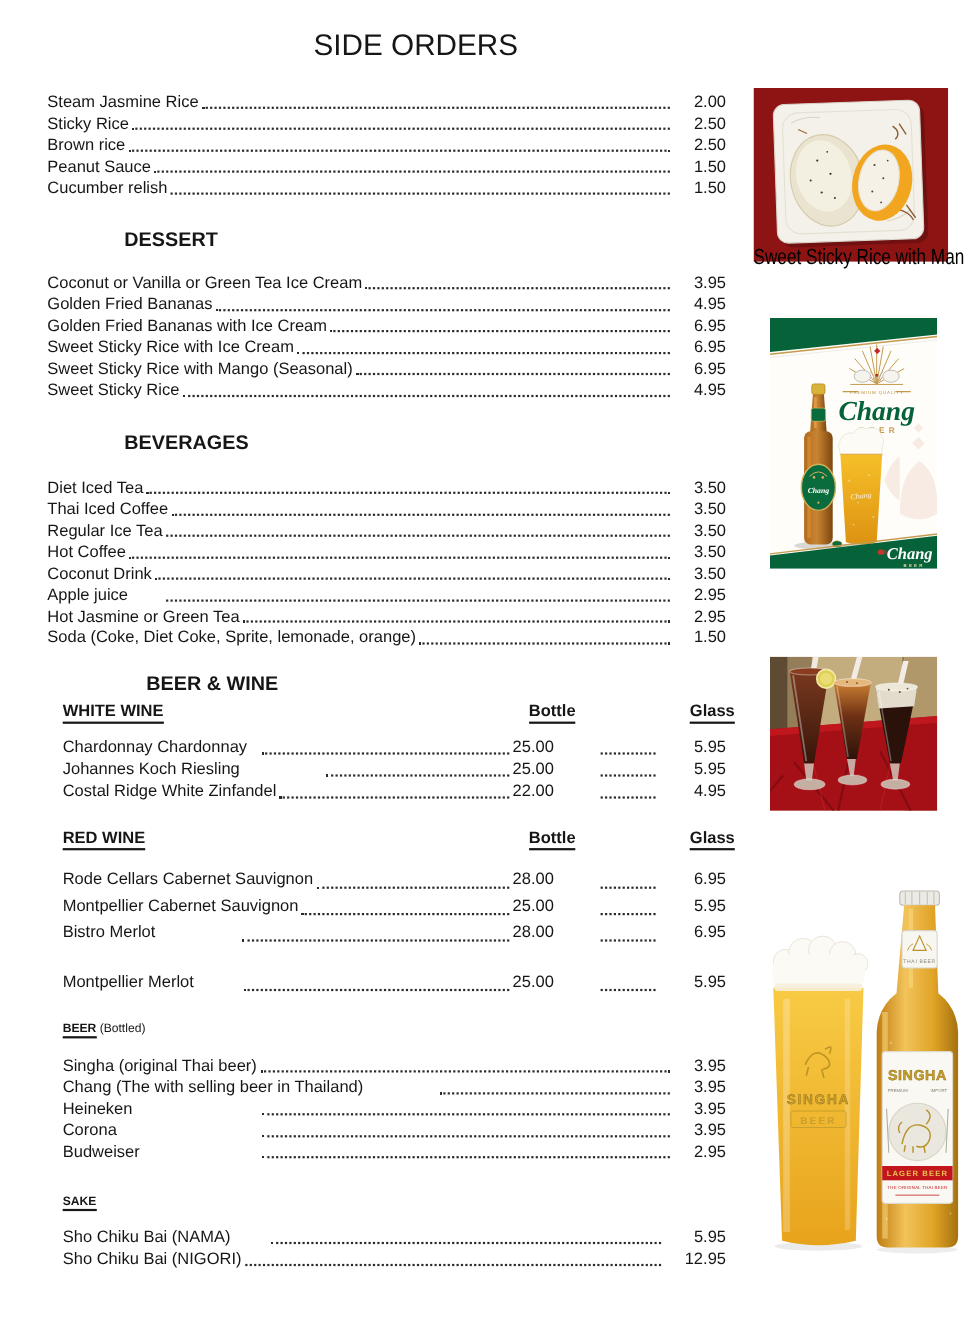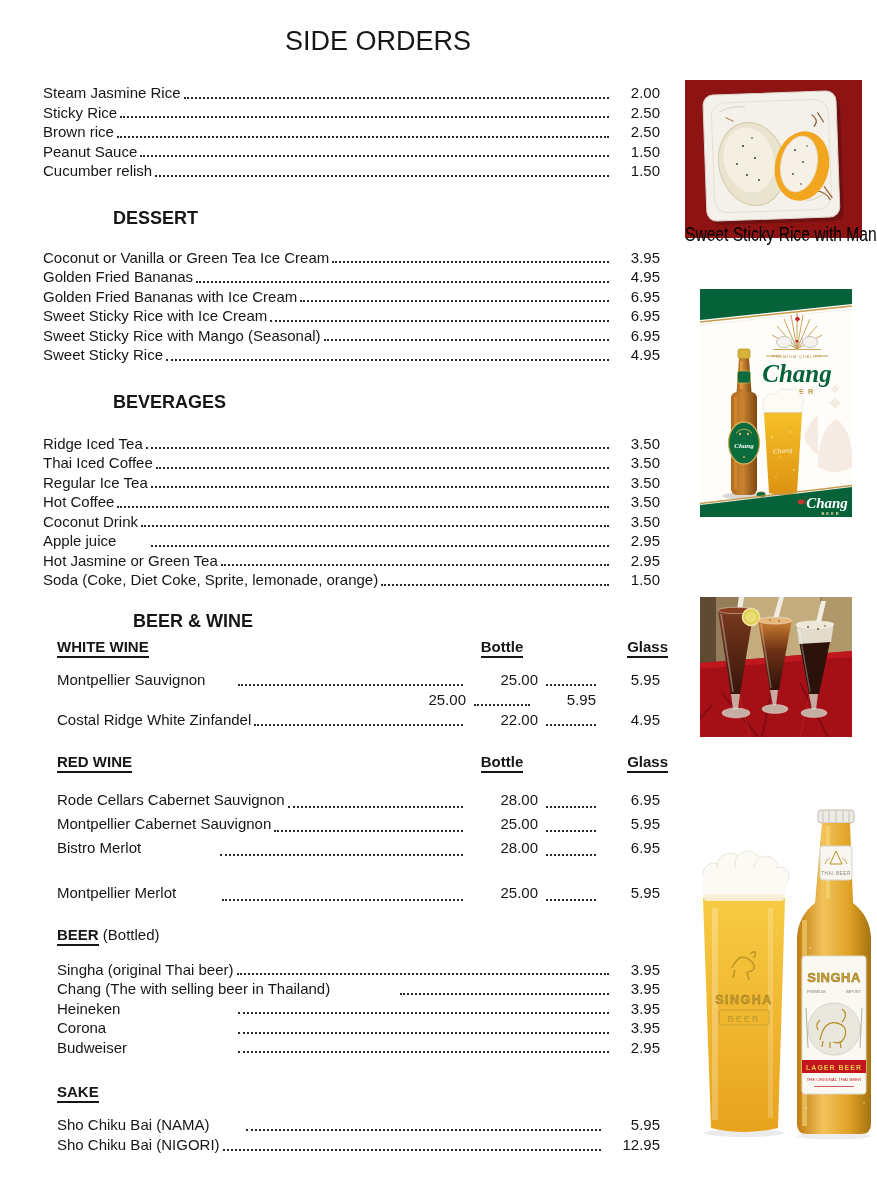--- a/index.html
+++ b/index.html
@@ -24,24 +24,24 @@
   .whead{display:grid;grid-template-columns:1fr 72px 66px 64px;font-size:15px;line-height:20px;margin-top:5px;}
   .whead .c-bottle{text-align:center;}
   .whead .c-glass{text-align:right;}
   .wh-red{margin-top:22px;}
   .wlist{margin-top:13px;}
   .wlist.spaced{margin-top:16px;}
   .wrow{display:grid;grid-template-columns:1fr 72px 66px 64px;align-items:end;font-size:15px;line-height:20px;}
   .spaced .wrow{line-height:24px;}
   .wrow .namedots{display:flex;align-items:flex-end;min-width:0;}
   .wrow .name{white-space:nowrap;}
-  .wrow .bottle{text-align:right;white-space:nowrap;}
+  .wrow .bottle{text-align:left;white-space:nowrap;}
   .wrow .dots.mid{margin:0 8px 4px 8px;border-bottom:2px dotted #2a2a2a;}
   .wrow .price{text-align:right;padding-right:8px;white-space:nowrap;}
-  .sub-label{font-size:15px;line-height:20px;margin-top:20px;}
+  .sub-label{font-size:11px;line-height:20px;margin-top:20px;}
   .sub-label .note{font-weight:normal;}
   .l-beer{margin-top:15px;}
   .sake-label{margin-top:25px;}
   .l-sake{margin-top:13px;}
   .l-sake .row{line-height:20px;justify-content:flex-end;}
   .l-sake .row .price{width:56px;}
   
   .fig{position:absolute;}
   .fig svg{display:block;}
   .fig-rice{left:685px;top:80px;}
@@ -120,21 +120,21 @@
         <div class="row">
           <span class="name">Sweet Sticky Rice</span>
           <span class="dots"></span>
           <span class="price">4.95</span>
         </div>
       </div>
 
     <div class="h-sec h-bev">BEVERAGES</div>
     <div class="list l-bev">
         <div class="row">
-          <span class="name">Ridge Iced Tea</span>
+          <span class="name">Diet Iced Tea</span>
           <span class="dots"></span>
           <span class="price">3.50</span>
         </div>
         <div class="row">
           <span class="name">Thai Iced Coffee</span>
           <span class="dots"></span>
           <span class="price">3.50</span>
         </div>
         <div class="row">
           <span class="name">Regular Ice Tea</span>
@@ -174,28 +174,32 @@
 
       <div class="whead">
         <span><span class="ul">WHITE WINE</span></span>
         <span class="c-bottle"><span class="ul">Bottle</span></span>
         <span></span>
         <span class="c-glass"><span class="ul">Glass</span></span>
       </div>
       <div class="wlist">
           <div class="wrow">
             <span class="namedots">
-              <span class="name" style="min-width: 178px;">Montpellier Sauvignon</span>
+              <span class="name" style="min-width: 178px;">Chardonnay Chardonnay</span>
               <span class="dots"></span>
             </span>
             <span class="bottle">25.00</span>
             <span class="dots mid"></span>
             <span class="price">5.95</span>
           </div>
           <div class="wrow">
+            <span class="namedots">
+              <span class="name" style="min-width: 236px;">Johannes Koch Riesling</span>
+              <span class="dots"></span>
+            </span>
             <span class="bottle">25.00</span>
             <span class="dots mid"></span>
             <span class="price">5.95</span>
           </div>
           <div class="wrow">
             <span class="namedots">
               <span class="name">Costal Ridge White Zinfandel</span>
               <span class="dots"></span>
             </span>
             <span class="bottle">22.00</span>

